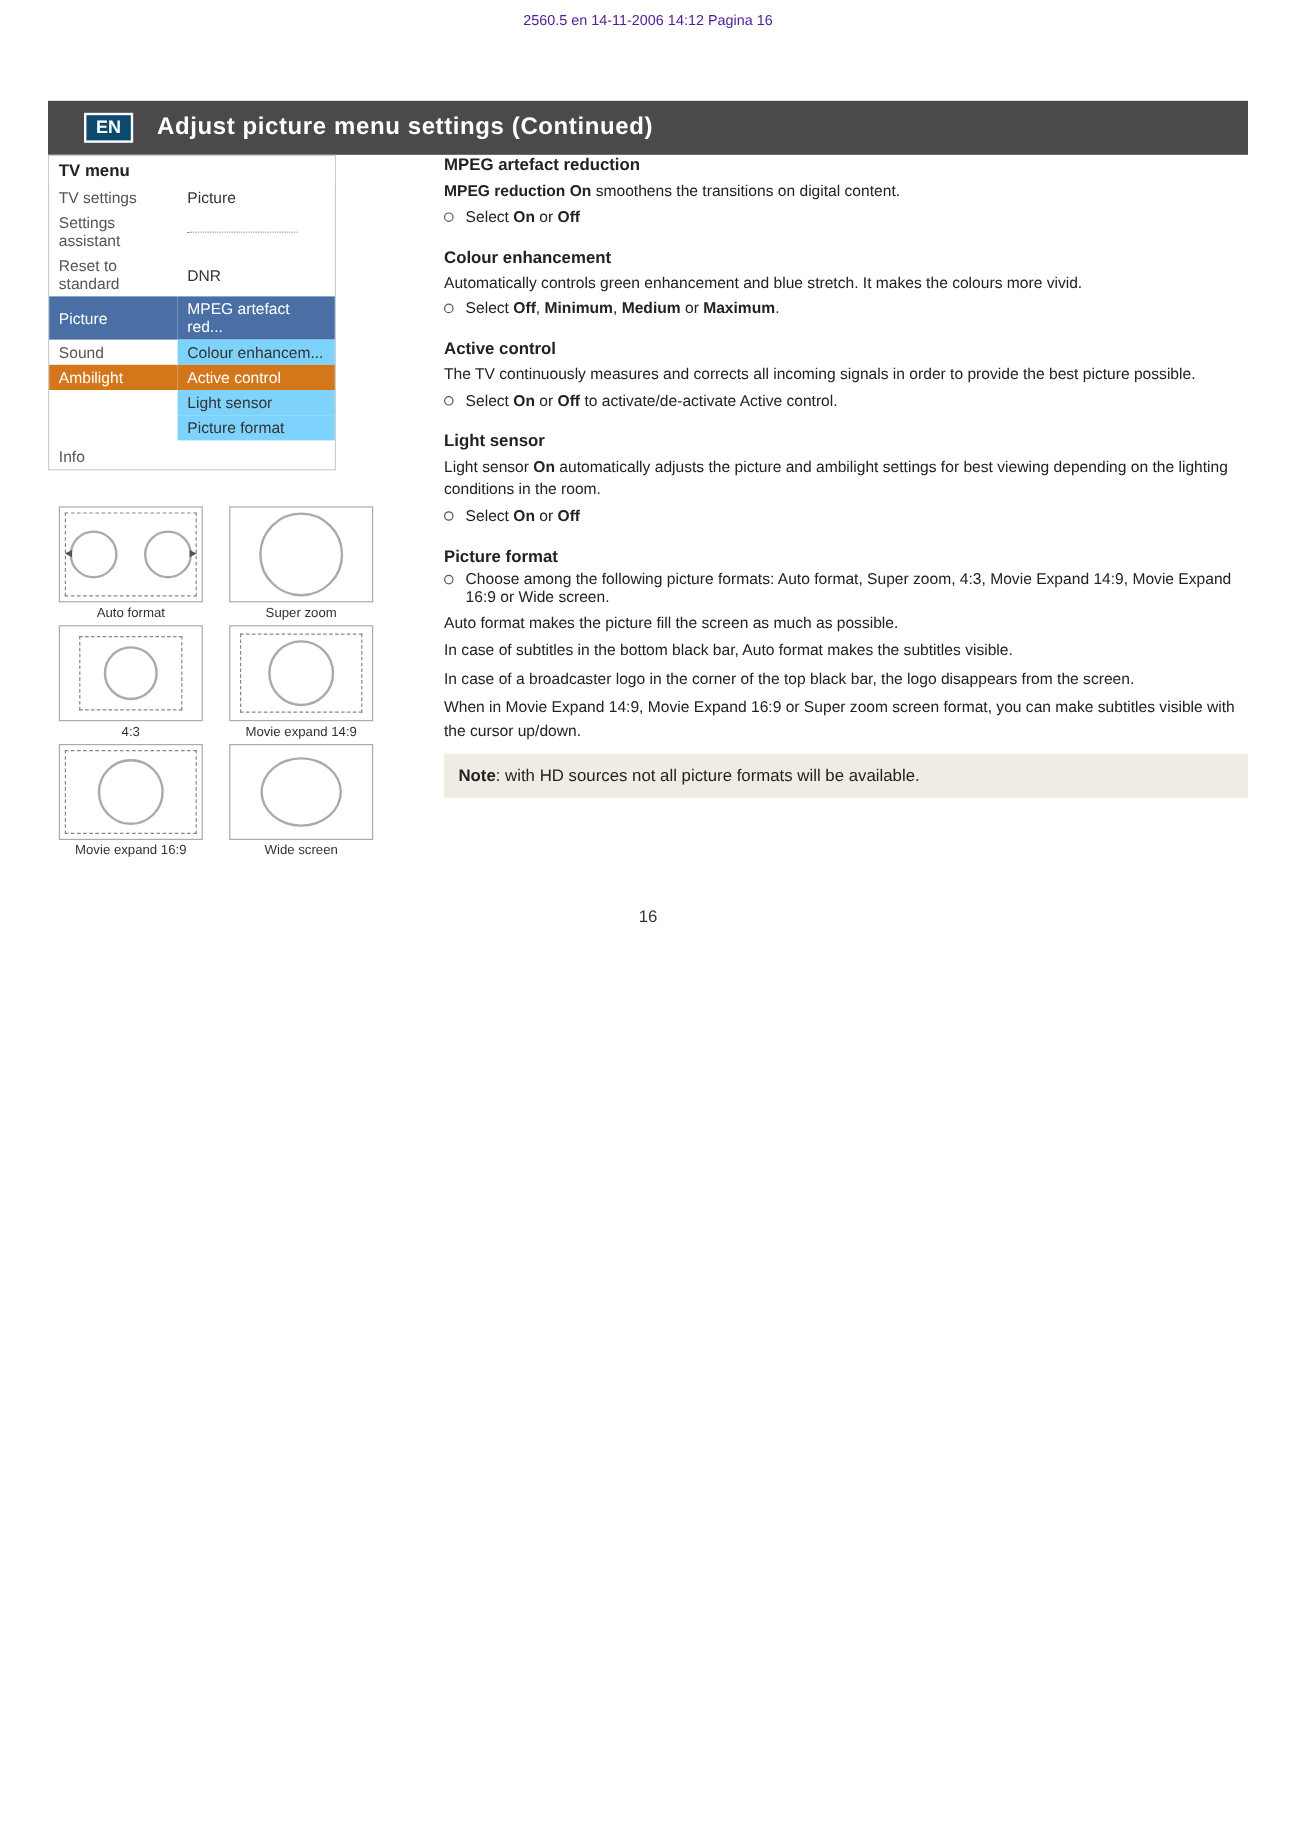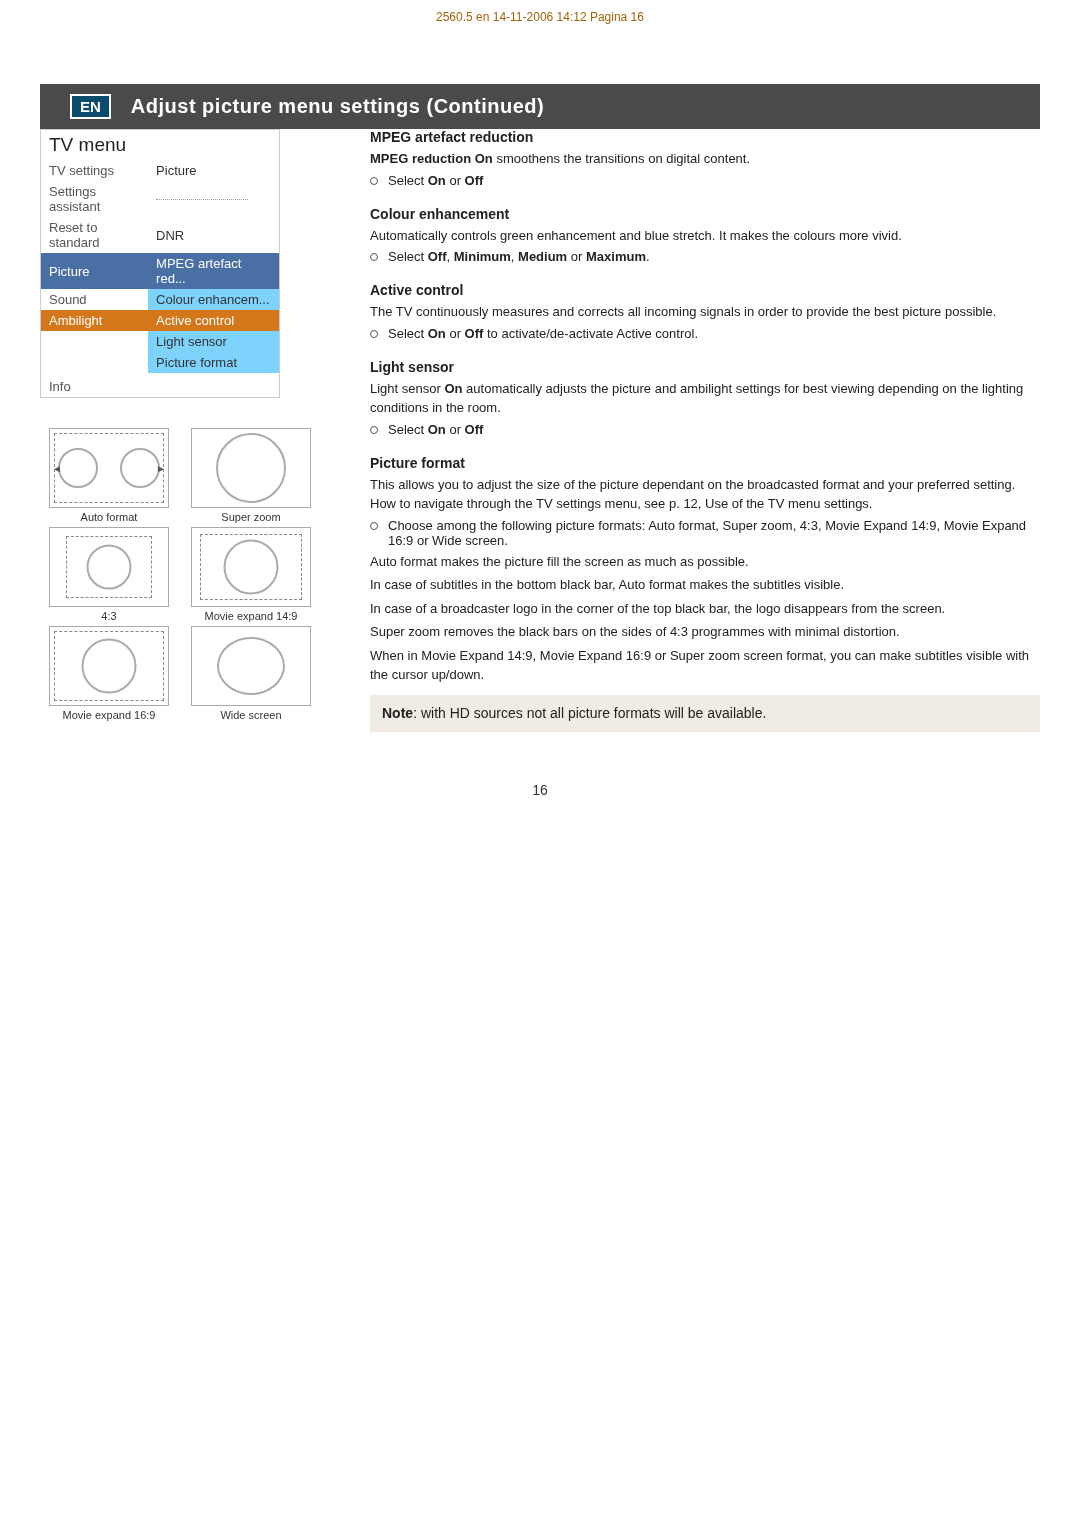--- a/index.html
+++ b/index.html
@@ -33,21 +33,21 @@
     }
     .header-title {
       font-size: 20px;
       font-weight: bold;
       letter-spacing: 0.5px;
     }
 
     
     .print-meta {
       font-size: 12px;
-      color: #a16207;
+      color: #4c1d95;
       text-align: center;
       margin: 10px 0 20px 0;
     }
 
     
     .main-content {
       display: flex;
       margin: 0 40px;
       gap: 30px;
     }
@@ -59,23 +59,23 @@
     }
 
     
     .tv-menu {
       border: 1px solid #ccc;
       width: 240px;
       font-size: 13px;
     }
     .tv-menu-title {
       padding: 4px 8px;
-      font-weight: normal;
+      font-weight: bold;
       background: #fff;
-      font-size: 19px;
+      font-size: 14px;
     }
     .tv-menu table {
       width: 100%;
       border-collapse: collapse;
     }
     .tv-menu td {
       padding: 3px 8px;
       font-size: 13px;
       vertical-align: middle;
       margin-top: 12px;
@@ -455,32 +455,30 @@
     <div class="section-heading">Light sensor</div>
     <div class="section-text">
       Light sensor <span class="bold">On</span> automatically adjusts the picture and ambilight settings for best viewing depending on the lighting conditions in the room.
     </div>
     <div class="bullet-item">
       <div class="bullet-circle"></div>
       <span>Select <span class="bold">On</span> or <span class="bold">Off</span></span>
     </div>
 
     <div class="section-heading">Picture format</div>
-    <div class="section-text">This allows you to adjust the size of the picture dependant on the broadcasted format and your preferred setting. How to navigate through the TV settings menu, see p. 12, Use of the TV menu settings.</div>
 
 
     <div class="bullet-item">
       <div class="bullet-circle"></div>
       <span>Choose among the following picture formats: Auto format, Super zoom, 4:3, Movie Expand 14:9, Movie Expand 16:9 or Wide screen.</span>
     </div>
 
     <div class="section-text">Auto format makes the picture fill the screen as much as possible.</div>
     <div class="section-text">In case of subtitles in the bottom black bar, Auto format makes the subtitles visible.</div>
     <div class="section-text">In case of a broadcaster logo in the  corner of the top black bar, the logo disappears from the screen.</div>
-    <div class="section-text">Super zoom removes the black bars on the sides of 4:3 programmes with minimal distortion.</div>
     <div class="section-text">When in Movie Expand 14:9, Movie Expand 16:9 or Super zoom screen format, you can make subtitles visible with the cursor up/down.</div>
 
     <div class="note-box">
       <span class="bold">Note</span>: with HD sources not all picture formats will be available.
     </div>
 
   </div>
 </div>
 
 <div class="page-number">16</div>

